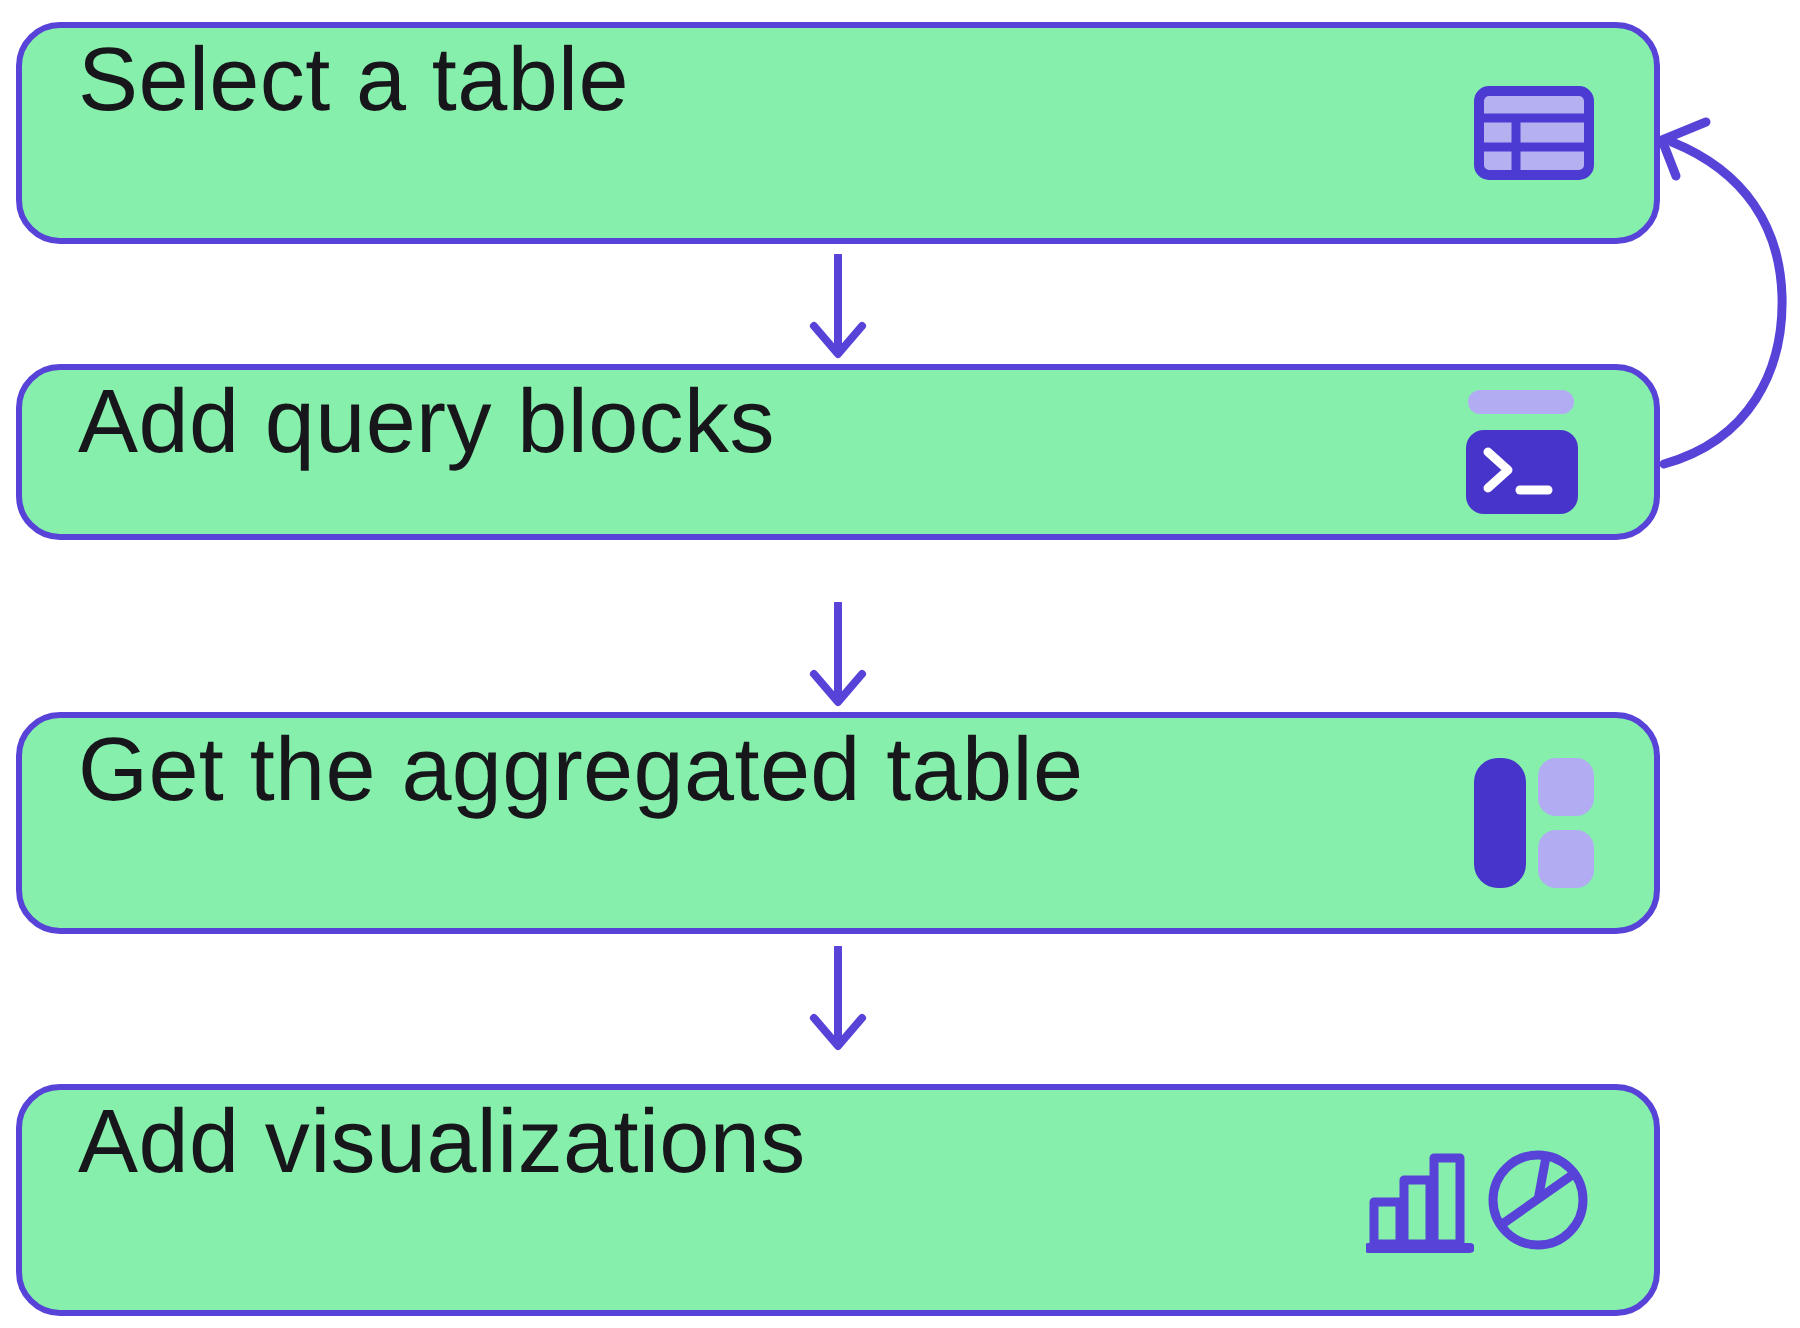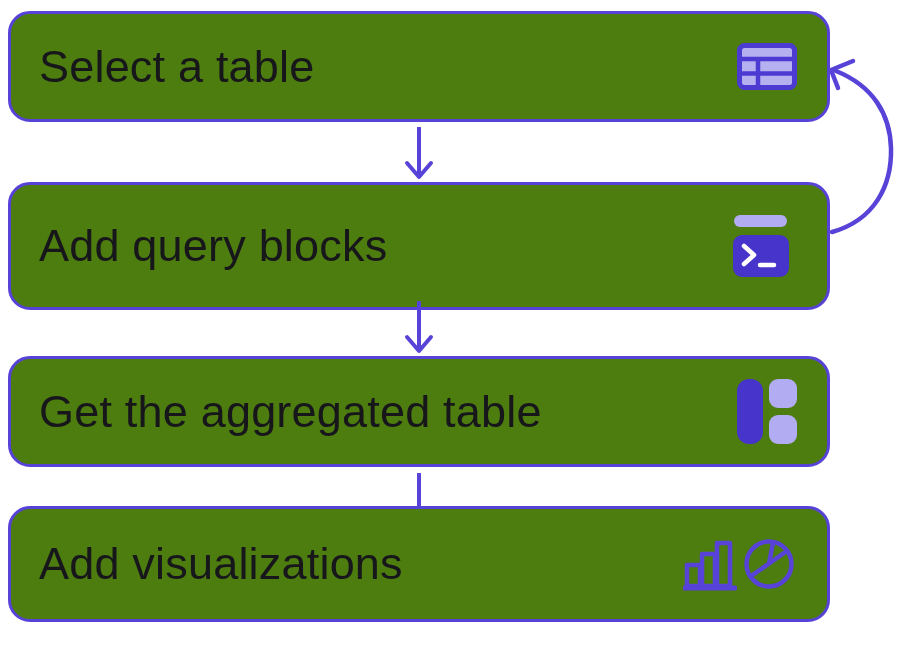--- a/index.html
+++ b/index.html
@@ -15,28 +15,28 @@
     background: #ffffff;
     overflow: hidden;
   }
   .step-box {
     position: absolute;
     left: 8px;
     width: 822px;
     border: 3.5px solid #5743d8;
     border-radius: 22px;
     box-sizing: border-box;
-    background: #4d7c0f;
+    background: #86efac;
     display: flex;
-    align-items: center;
+    align-items: flex-start;
   }
   .box-1 { top: 11px;  height: 111px; }
-  .box-2 { top: 182px; height: 128px; }
+  .box-2 { top: 182px; height: 88px; }
   .box-3 { top: 356px; height: 111px; }
-  .box-4 { top: 506px; height: 116px; }
+  .box-4 { top: 542px; height: 116px; }
   .step-label {
     margin-left: 28px;
     font-size: 45px;
     color: #17171b;
     letter-spacing: 0.2px;
     white-space: nowrap;
   }
   .icon-wrap {
     position: absolute;
     top: 0;

